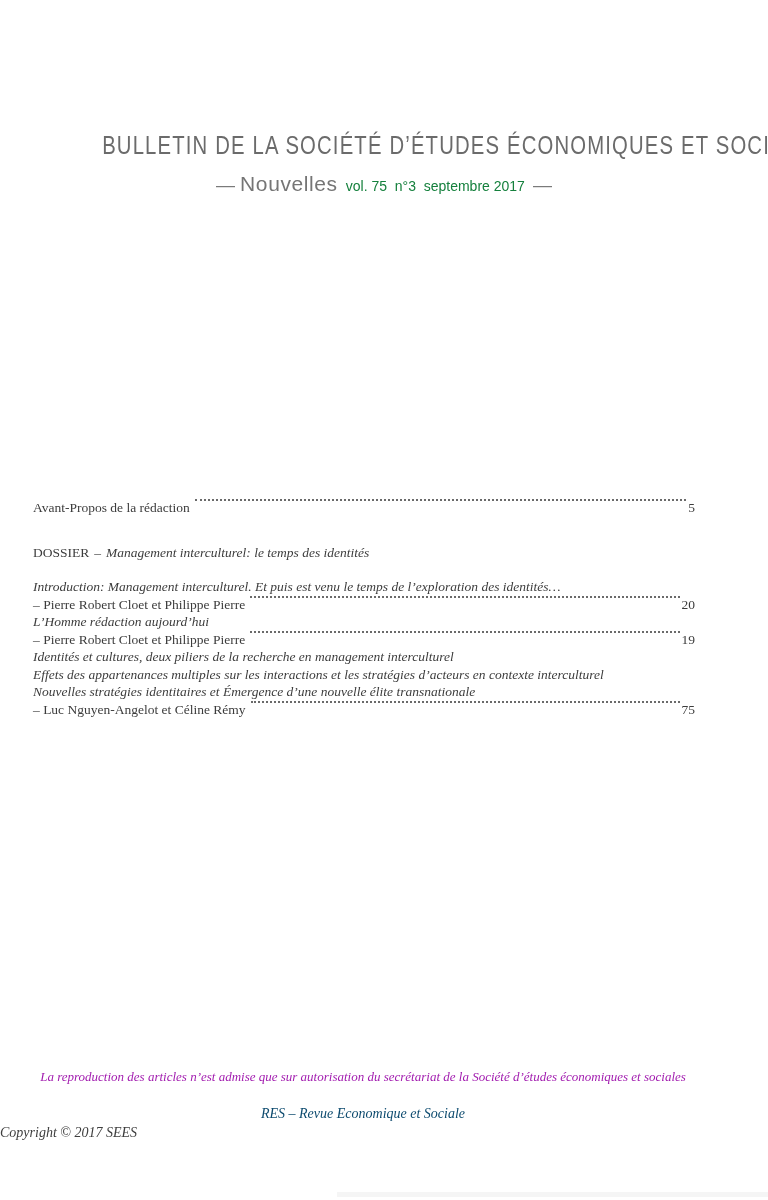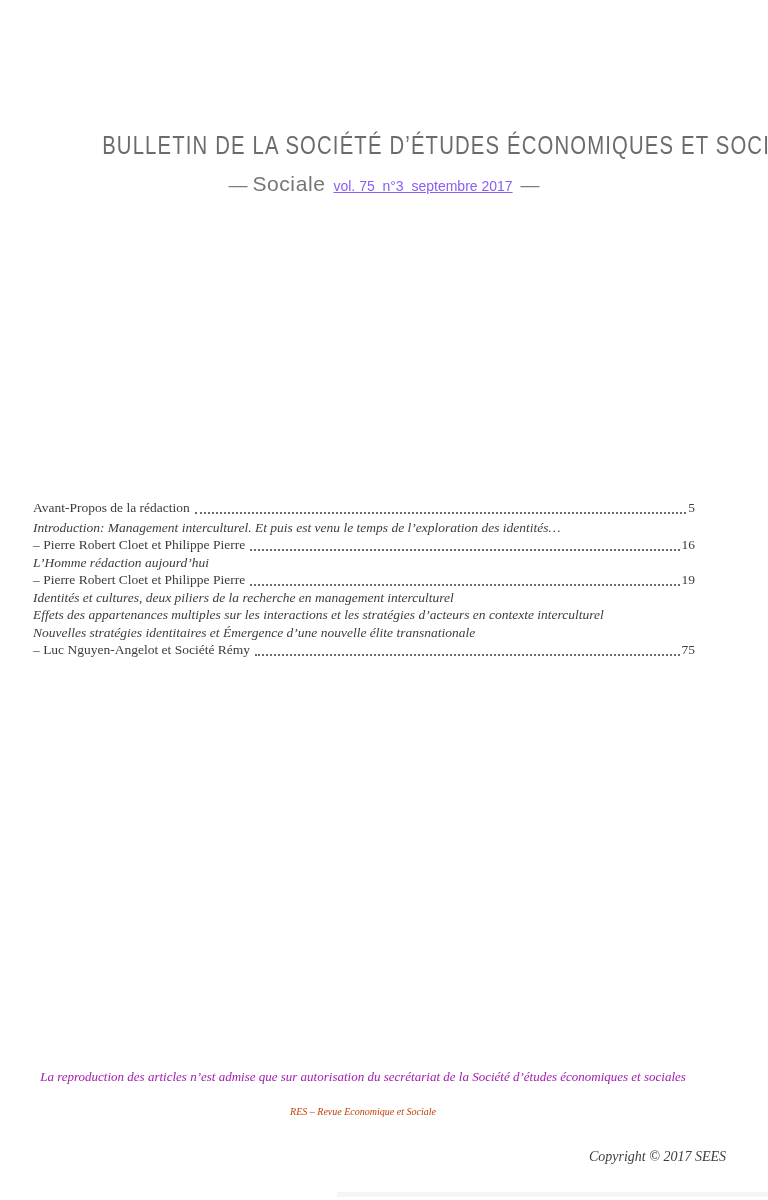--- a/index.html
+++ b/index.html
@@ -41,52 +41,51 @@
     display: flex;
     justify-content: center;
     align-items: baseline;
     font-family: "Liberation Sans", "DejaVu Sans", sans-serif;
     font-weight: 300;
     color: #757575;
     white-space: nowrap;
   }
   .som-dash { font-size: 19px; padding: 0 5px; color: #7a7a7a; }
   .som-word { font-size: 21px; letter-spacing: 0.6px; }
-  .som-issue { font-size: 14px; white-space: pre; padding-left: 8px; padding-right: 3px; color: #8b5cf6; text-decoration: underline; }
+  .som-issue { font-size: 14px; white-space: pre; padding-left: 8px; padding-right: 3px; color: #15803d; }
 
   
   .toc {
     position: absolute;
     top: 499px;
     left: 33px;
     width: 662px;
     font-size: 13.5px;
     line-height: 17.5px;
     color: #3c3c3c;
   }
   .toc-row {
     display: flex;
-    align-items: flex-end;
   }
   .toc-text { flex: 0 0 auto; white-space: nowrap; }
   .leader {
     flex: 1 1 auto;
     min-width: 12px;
     height: 0;
     border-bottom: 2px dotted #6a6a6a;
     margin: 0 2px 3px 5px;
   }
   .pagenum { flex: 0 0 auto; }
 
   .dossier { margin-top: 27px; white-space: nowrap; }
   .dossier-label { font-style: normal; }
   .dossier-sep { padding: 0 5px; }
   .dossier-title { font-style: italic; }
 
-  .entries { margin-top: 2px; }
+  .entries { margin-top: 17px; }
   .entry-title {
     font-style: italic;
     white-space: nowrap;
     overflow: hidden;
   }
 
   
   .footer-notice {
     position: absolute;
     top: 1069px;
@@ -98,33 +97,32 @@
     color: #a21caf;
     white-space: nowrap;
   }
   .footer-journal {
     position: absolute;
     top: 1106px;
     left: 0;
     width: 726px;
     text-align: center;
     font-style: italic;
-    font-size: 10px;
-    color: #c2410c;
+    font-size: 14px;
+    color: #0c4a6e;
   }
   .footer-copyright {
     position: absolute;
     top: 1125px;
     left: 0;
     width: 726px;
-    text-align: right;
+    text-align: left;
     font-style: italic;
     font-size: 14px;
     color: #3e3e3e;
-    margin-top: 24px;
   }
 
   
   .scan-strip {
     position: absolute;
     top: 1192px;
     left: 337px;
     right: 0;
     height: 5px;
     background: #f5f5f5;
@@ -134,57 +132,60 @@
 <body>
 
 <div class="page">
 
   <div class="masthead">
     <div class="masthead-title">BULLETIN DE LA SOCIÉTÉ D’ÉTUDES ÉCONOMIQUES ET SOCIALES</div>
   </div>
 
   <div class="sommaire-line">
     <span class="som-dash">—</span>
-    <span class="som-word">Sociale</span>
+    <span class="som-word">Nouvelles</span>
     <span class="som-issue">vol. 75  n°3  septembre 2017</span>
     <span class="som-dash">—</span>
   </div>
 
   <div class="toc">
 
     <div class="toc-row">
       <span class="toc-text">Avant-Propos de la rédaction</span>
       <span class="leader"></span>
       <span class="pagenum">5</span>
     </div>
 
+    <div class="dossier">
+      <span class="dossier-label">DOSSIER</span><span class="dossier-sep">–</span><span class="dossier-title">Management interculturel: le temps des identités</span>
+    </div>
 
     <div class="entries">
 
       <div class="entry-title">Introduction: Management interculturel. Et puis est venu le temps de l’exploration des identités…</div>
       <div class="toc-row">
         <span class="toc-text">– Pierre Robert Cloet et Philippe Pierre</span>
         <span class="leader"></span>
-        <span class="pagenum">16</span>
+        <span class="pagenum">20</span>
       </div>
 
       <div class="entry-title">L’Homme rédaction aujourd’hui</div>
       <div class="toc-row">
         <span class="toc-text">– Pierre Robert Cloet et Philippe Pierre</span>
         <span class="leader"></span>
         <span class="pagenum">19</span>
       </div>
 
       <div class="entry-title">Identités et cultures, deux piliers de la recherche en management interculturel</div>
 
       <div class="entry-title">Effets des appartenances multiples sur les interactions et les stratégies d’acteurs en contexte interculturel</div>
 
       <div class="entry-title">Nouvelles stratégies identitaires et Émergence d’une nouvelle élite transnationale</div>
       <div class="toc-row">
-        <span class="toc-text">– Luc Nguyen-Angelot et Société Rémy</span>
+        <span class="toc-text">– Luc Nguyen-Angelot et Céline Rémy</span>
         <span class="leader"></span>
         <span class="pagenum">75</span>
       </div>
 
     </div>
   </div>
 
   <div class="footer-notice">La reproduction des articles n’est admise que sur autorisation du secrétariat de la Société d’études économiques et sociales</div>
 
   <div class="footer-journal">RES – Revue Economique et Sociale</div>

